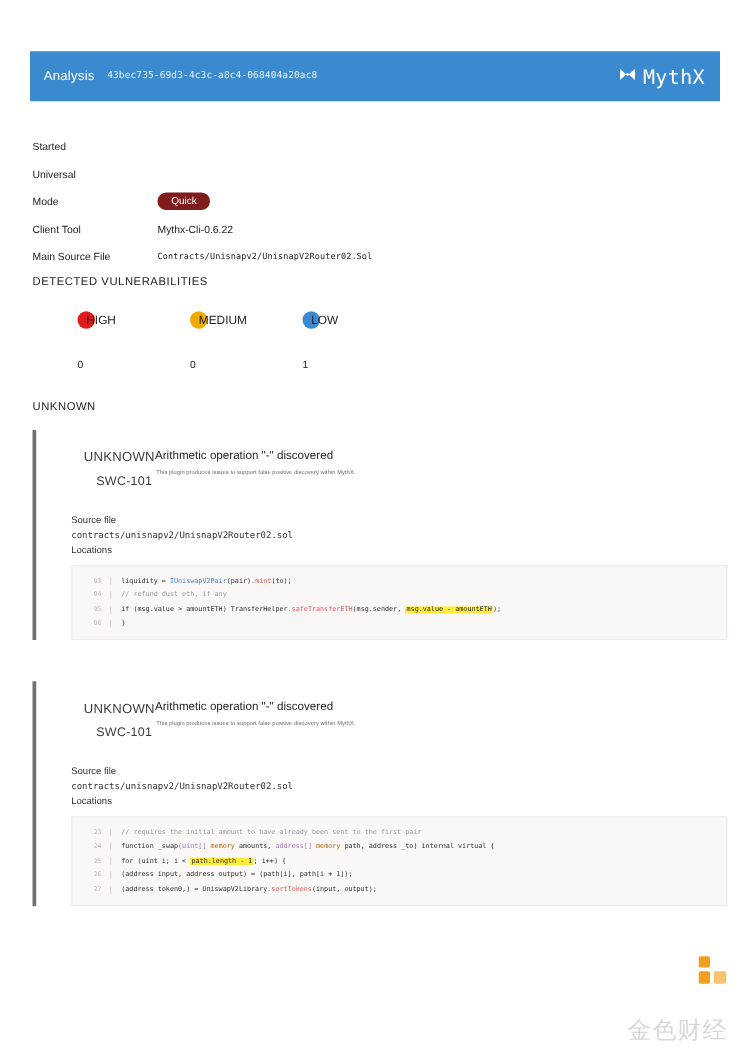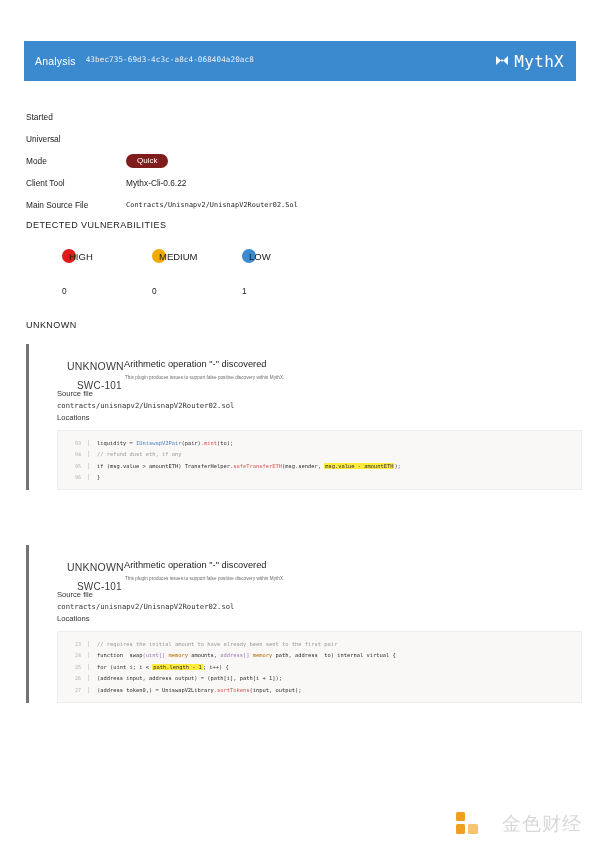--- a/index.html
+++ b/index.html
@@ -195,21 +195,21 @@
   }
   .issue-sub {
     position: absolute;
     left: 68px;
     top: 31px;
     font-size: 4.6px;
     color: #6a6a6a;
     letter-spacing: .05px;
   }
 
-  .issue-meta { }
+  .issue-meta { margin-top: 22px; }
   .meta-key {
     font-size: 7.6px;
     color: #333333;
     line-height: 12px;
   }
   .meta-path {
     font-family: "DejaVu Sans Mono", monospace;
     font-size: 7.2px;
     color: #333333;
     line-height: 12px;
@@ -256,22 +256,23 @@
     color: #2e2e2e;
     padding: 0 1px;
   }
 
   
   .watermark {
     position: absolute;
     right: 18px;
     bottom: 12px;
     display: flex;
-    align-items: flex-start;
+    align-items: flex-end;
     gap: 23px;
+    flex-direction: column;
   }
   .wm-logo {
     width: 24px;
     height: 24px;
     position: relative;
   }
   .wm-text {
     font-size: 19px;
     color: #d8d8d8;
     letter-spacing: 1px;

